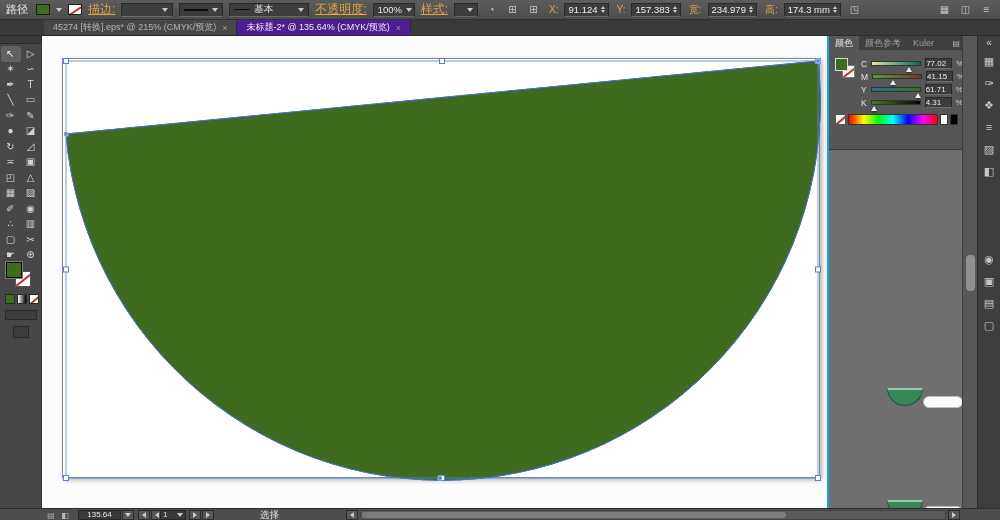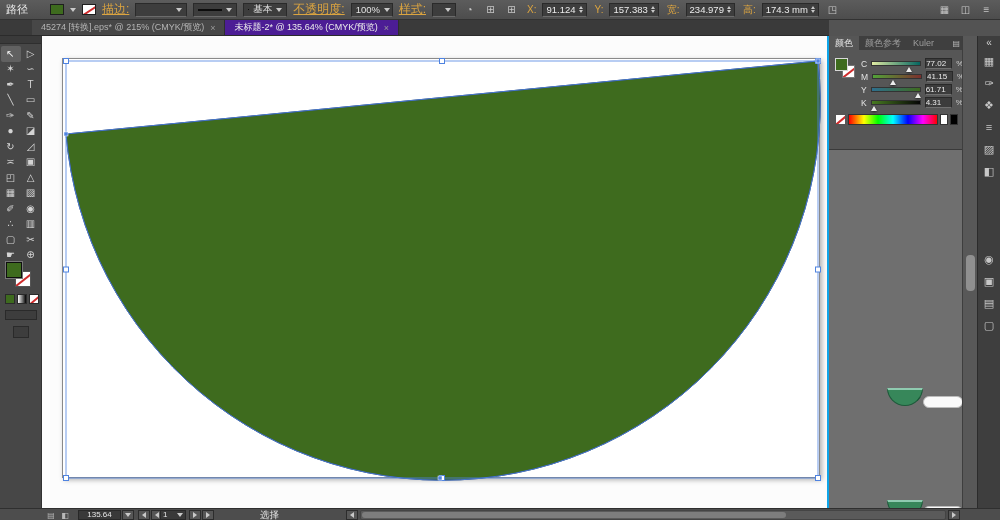--- a/index.html
+++ b/index.html
@@ -4,21 +4,21 @@
 <style>
   *{box-sizing:border-box;margin:0;padding:0}
   html,body{width:1000px;height:520px;background:#535353}
   .app{position:relative;width:1000px;height:520px;background:#535353;overflow:hidden;
        font-family:"Liberation Sans","DejaVu Sans",sans-serif;-webkit-font-smoothing:antialiased}
 
   
   .control-bar{position:absolute;left:0;top:0;width:1000px;height:20px;
     background:linear-gradient(#5c5c5c,#4d4d4d);border-bottom:1px solid #323232;
     display:flex;align-items:center;padding:0 6px;gap:6px;color:#ddd;font-size:10px;white-space:nowrap}
-  .obj-label{font-size:11px;color:#ececec;margin-right:16px}
+  .obj-label{font-size:11px;color:#ececec;margin-right:2px}
   .swatch{width:14px;height:11px;border:1px solid #1e1e1e;position:relative;flex:0 0 auto}
   .swatch.fill{background:#3e6b1e}
   .swatch.stroke{background:#fff;overflow:hidden}
   .swatch.stroke:after{content:"";position:absolute;left:-2px;top:4px;width:20px;height:2px;background:#cf2c2c;transform:rotate(-33deg)}
   .link{color:#dba440;font-size:12px;text-decoration:underline;text-underline-offset:1px}
   .dropdown{height:14px;background:#3d3d3d;border:1px solid #2a2a2a;border-bottom-color:#6b6b6b;
     display:inline-flex;align-items:center;gap:4px;padding:0 4px;font-size:9.5px;color:#e3e3e3;flex:0 0 auto}
   .tri-d{width:0;height:0;border-left:3px solid transparent;border-right:3px solid transparent;border-top:4px solid #c9c9c9;flex:0 0 auto}
   .tri-u{width:0;height:0;border-left:3px solid transparent;border-right:3px solid transparent;border-bottom:4px solid #c9c9c9}
   .tri-l{width:0;height:0;border-top:3px solid transparent;border-bottom:3px solid transparent;border-right:4px solid #c9c9c9}
@@ -29,22 +29,22 @@
   .stepper{height:14px;background:#3d3d3d;border:1px solid #2a2a2a;border-bottom-color:#6b6b6b;
     display:inline-flex;align-items:center;padding:0 3px;font-size:9.5px;color:#ececec;gap:3px;flex:0 0 auto}
   .stepper .arr{display:flex;flex-direction:column;gap:1px}
   .stepper .arr .tri-u{border-left-width:2.5px;border-right-width:2.5px;border-bottom-width:3px}
   .stepper .arr .tri-d{border-left-width:2.5px;border-right-width:2.5px;border-top-width:3px}
   .field-label{color:#dba440;font-size:10px;margin-left:2px}
   .tb-icon{width:15px;height:14px;display:inline-flex;align-items:center;justify-content:center;color:#c7c7c7;font-size:10px;flex:0 0 auto}
   .spacer{flex:1}
 
   
-  .tab-bar{position:absolute;left:0;top:20px;width:829px;height:16px;background:#3a3a3a;
-    border-bottom:1px solid #2b2b2b;display:flex;align-items:flex-end;padding-left:32px}
+  .tab-bar{position:absolute;left:0;top:20px;width:1000px;height:16px;background:#3a3a3a;
+    border-bottom:1px solid #2b2b2b;display:flex;align-items:flex-end;padding-left:44px}
   .tab{height:15px;display:flex;align-items:center;gap:6px;padding:0 9px;font-size:9px;
     color:#b3b3b3;background:#474747;border-right:1px solid #2e2e2e}
   .tab.active{background:#4c1d95;color:#ebebeb}
   .tab .close{color:#9a9a9a;font-size:9px}
 
   
   .tools-panel{position:absolute;left:0;top:36px;width:42px;height:472px;background:#474747;border-right:1px solid #323232}
   .tools-head{height:8px;background:#3a3a3a;border-bottom:1px solid #2e2e2e}
   .tools-grid{display:grid;grid-template-columns:20px 20px;justify-content:center;grid-auto-rows:15.5px;padding-top:2px}
   .tool{display:flex;align-items:center;justify-content:center;color:#d4d4d4;font-size:10px;line-height:1}
@@ -138,21 +138,21 @@
     <span class="tri-d"></span>
     <span class="swatch stroke"></span>
     <span class="link">描边:</span>
     <span class="dropdown" style="width:52px">
         <span class="tri-d ml"></span>
       </span>
     <span class="dropdown" style="width:44px">
         <span class="line-sample"></span>
         <span class="tri-d ml"></span>
       </span>
-    <span class="dropdown" style="width:44px">
+    <span class="dropdown" style="width:80px">
         <span class="line-thin"></span>
         <span>基本</span>
         <span class="tri-d ml"></span>
       </span>
     <span class="link">不透明度:</span>
     <span class="dropdown" style="width:42px">
         <span>100%</span>
         <span class="tri-d ml"></span>
       </span>
     <span class="link">样式:</span>

